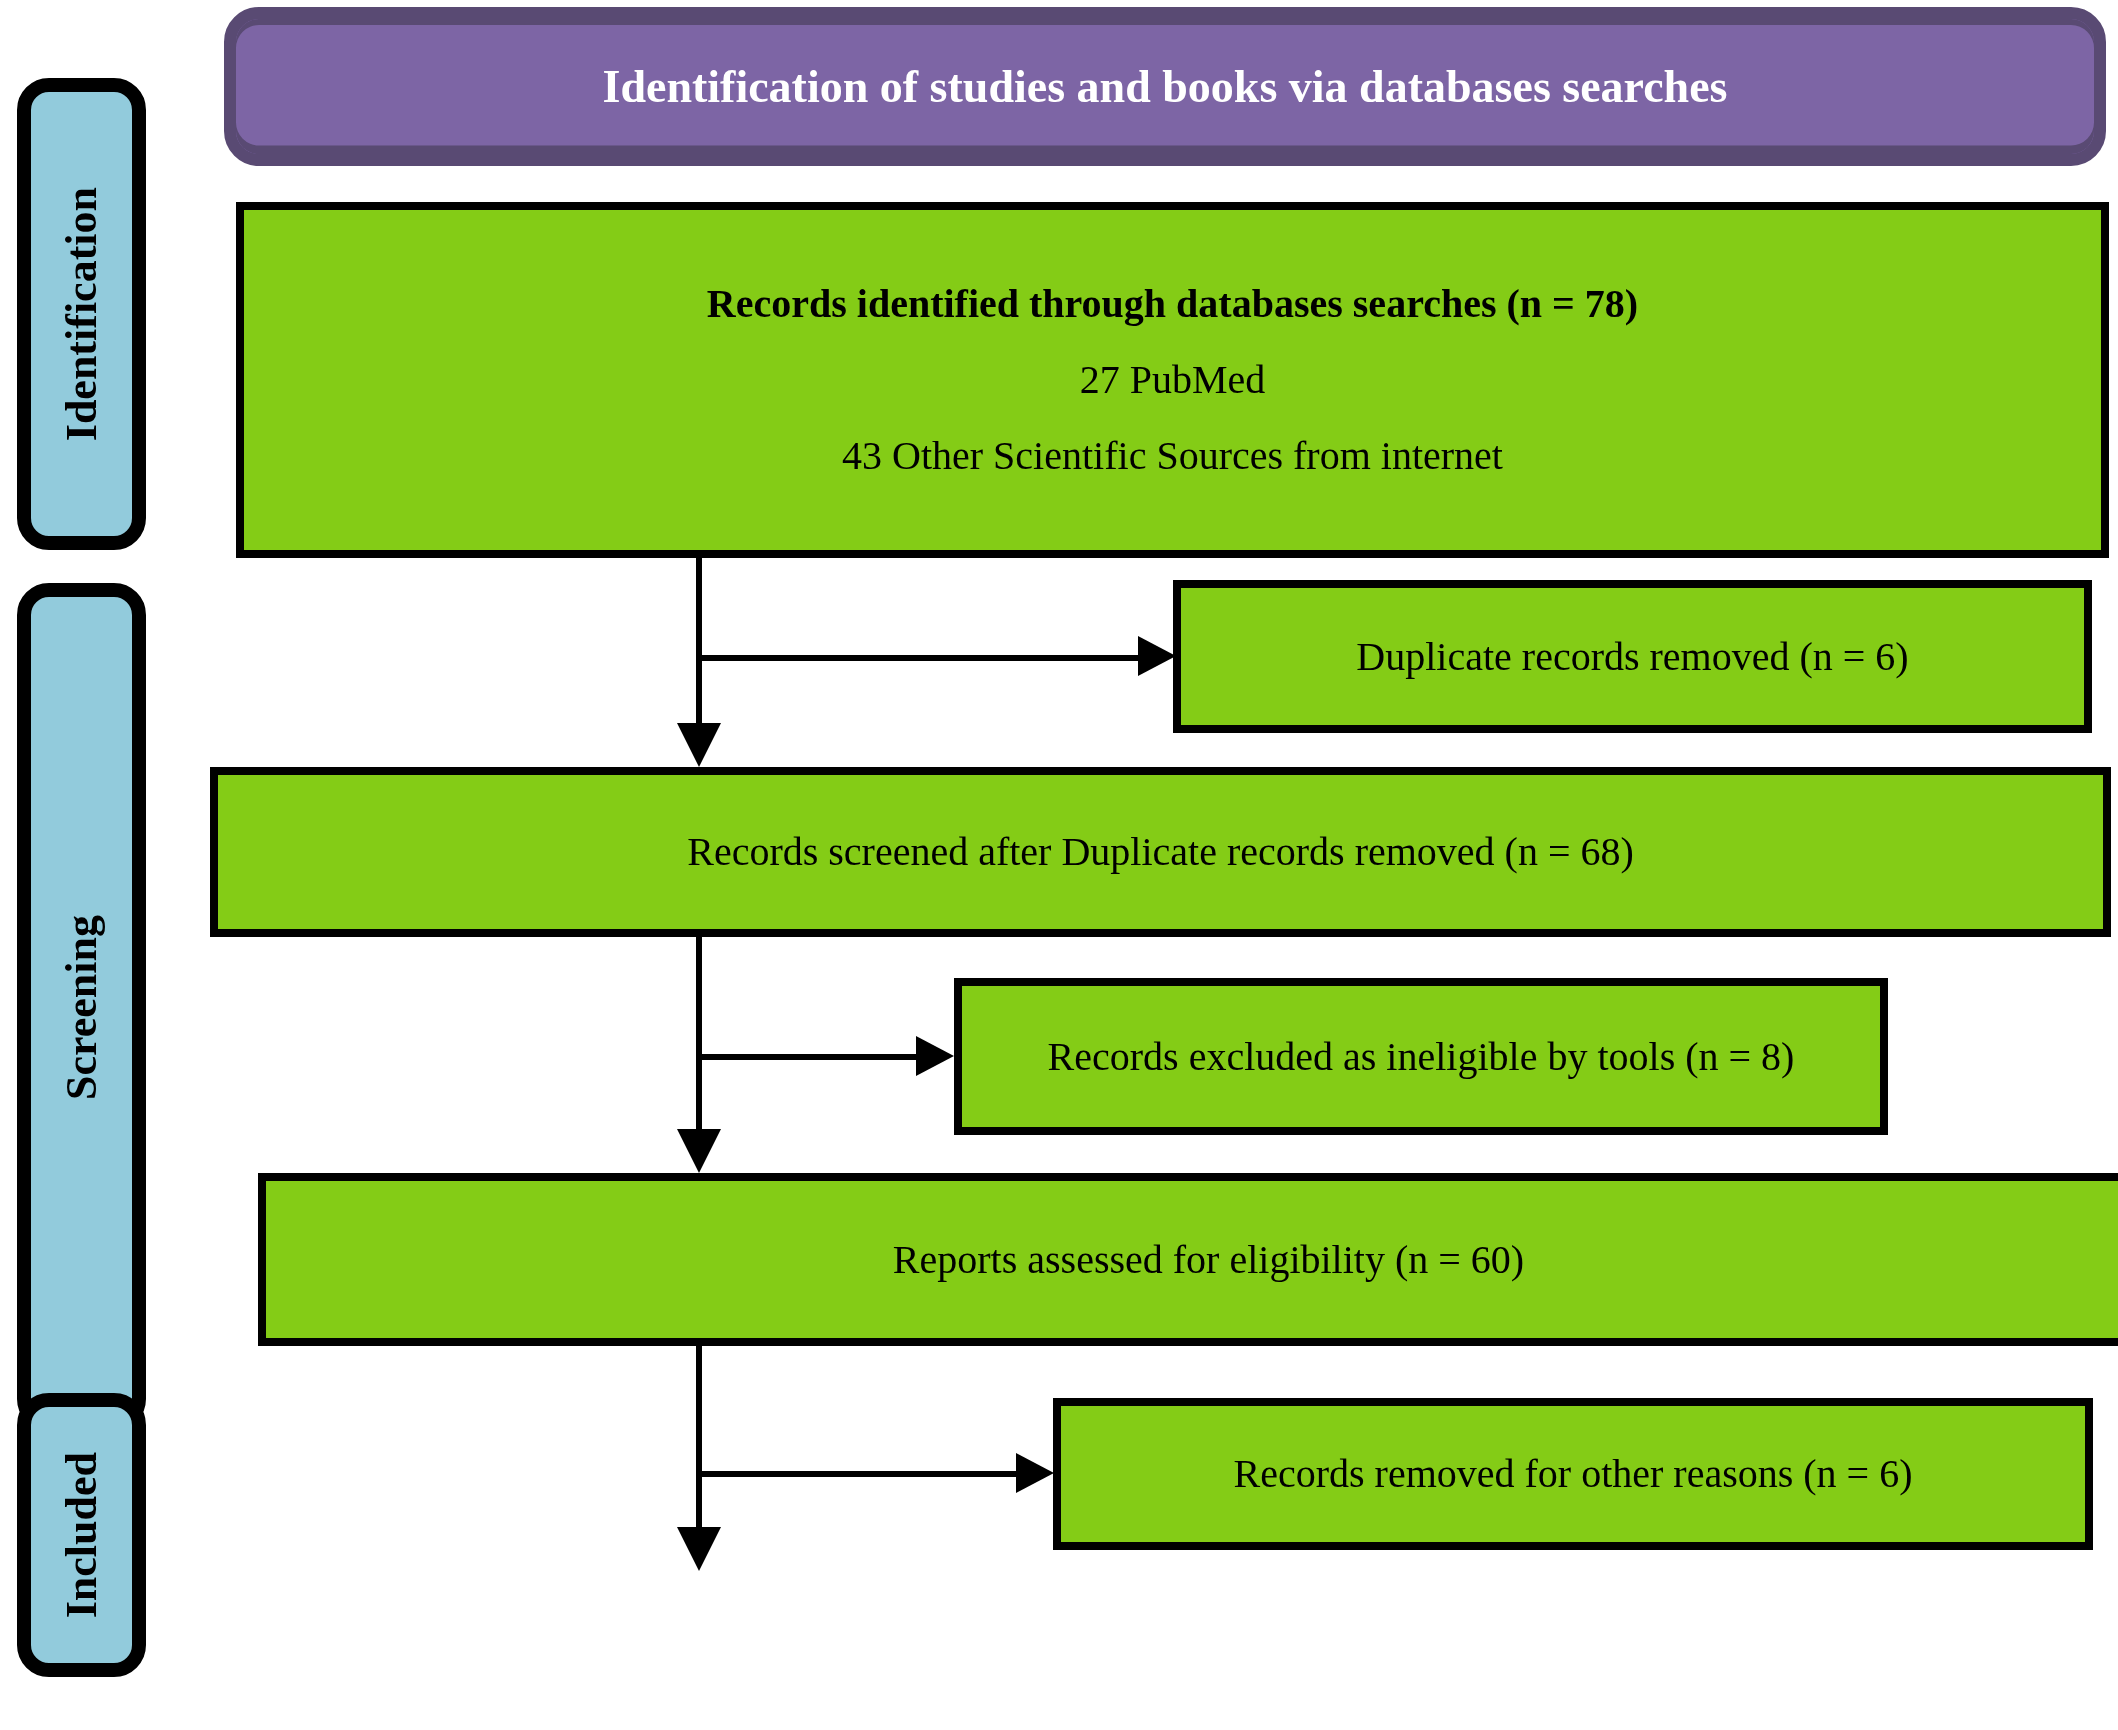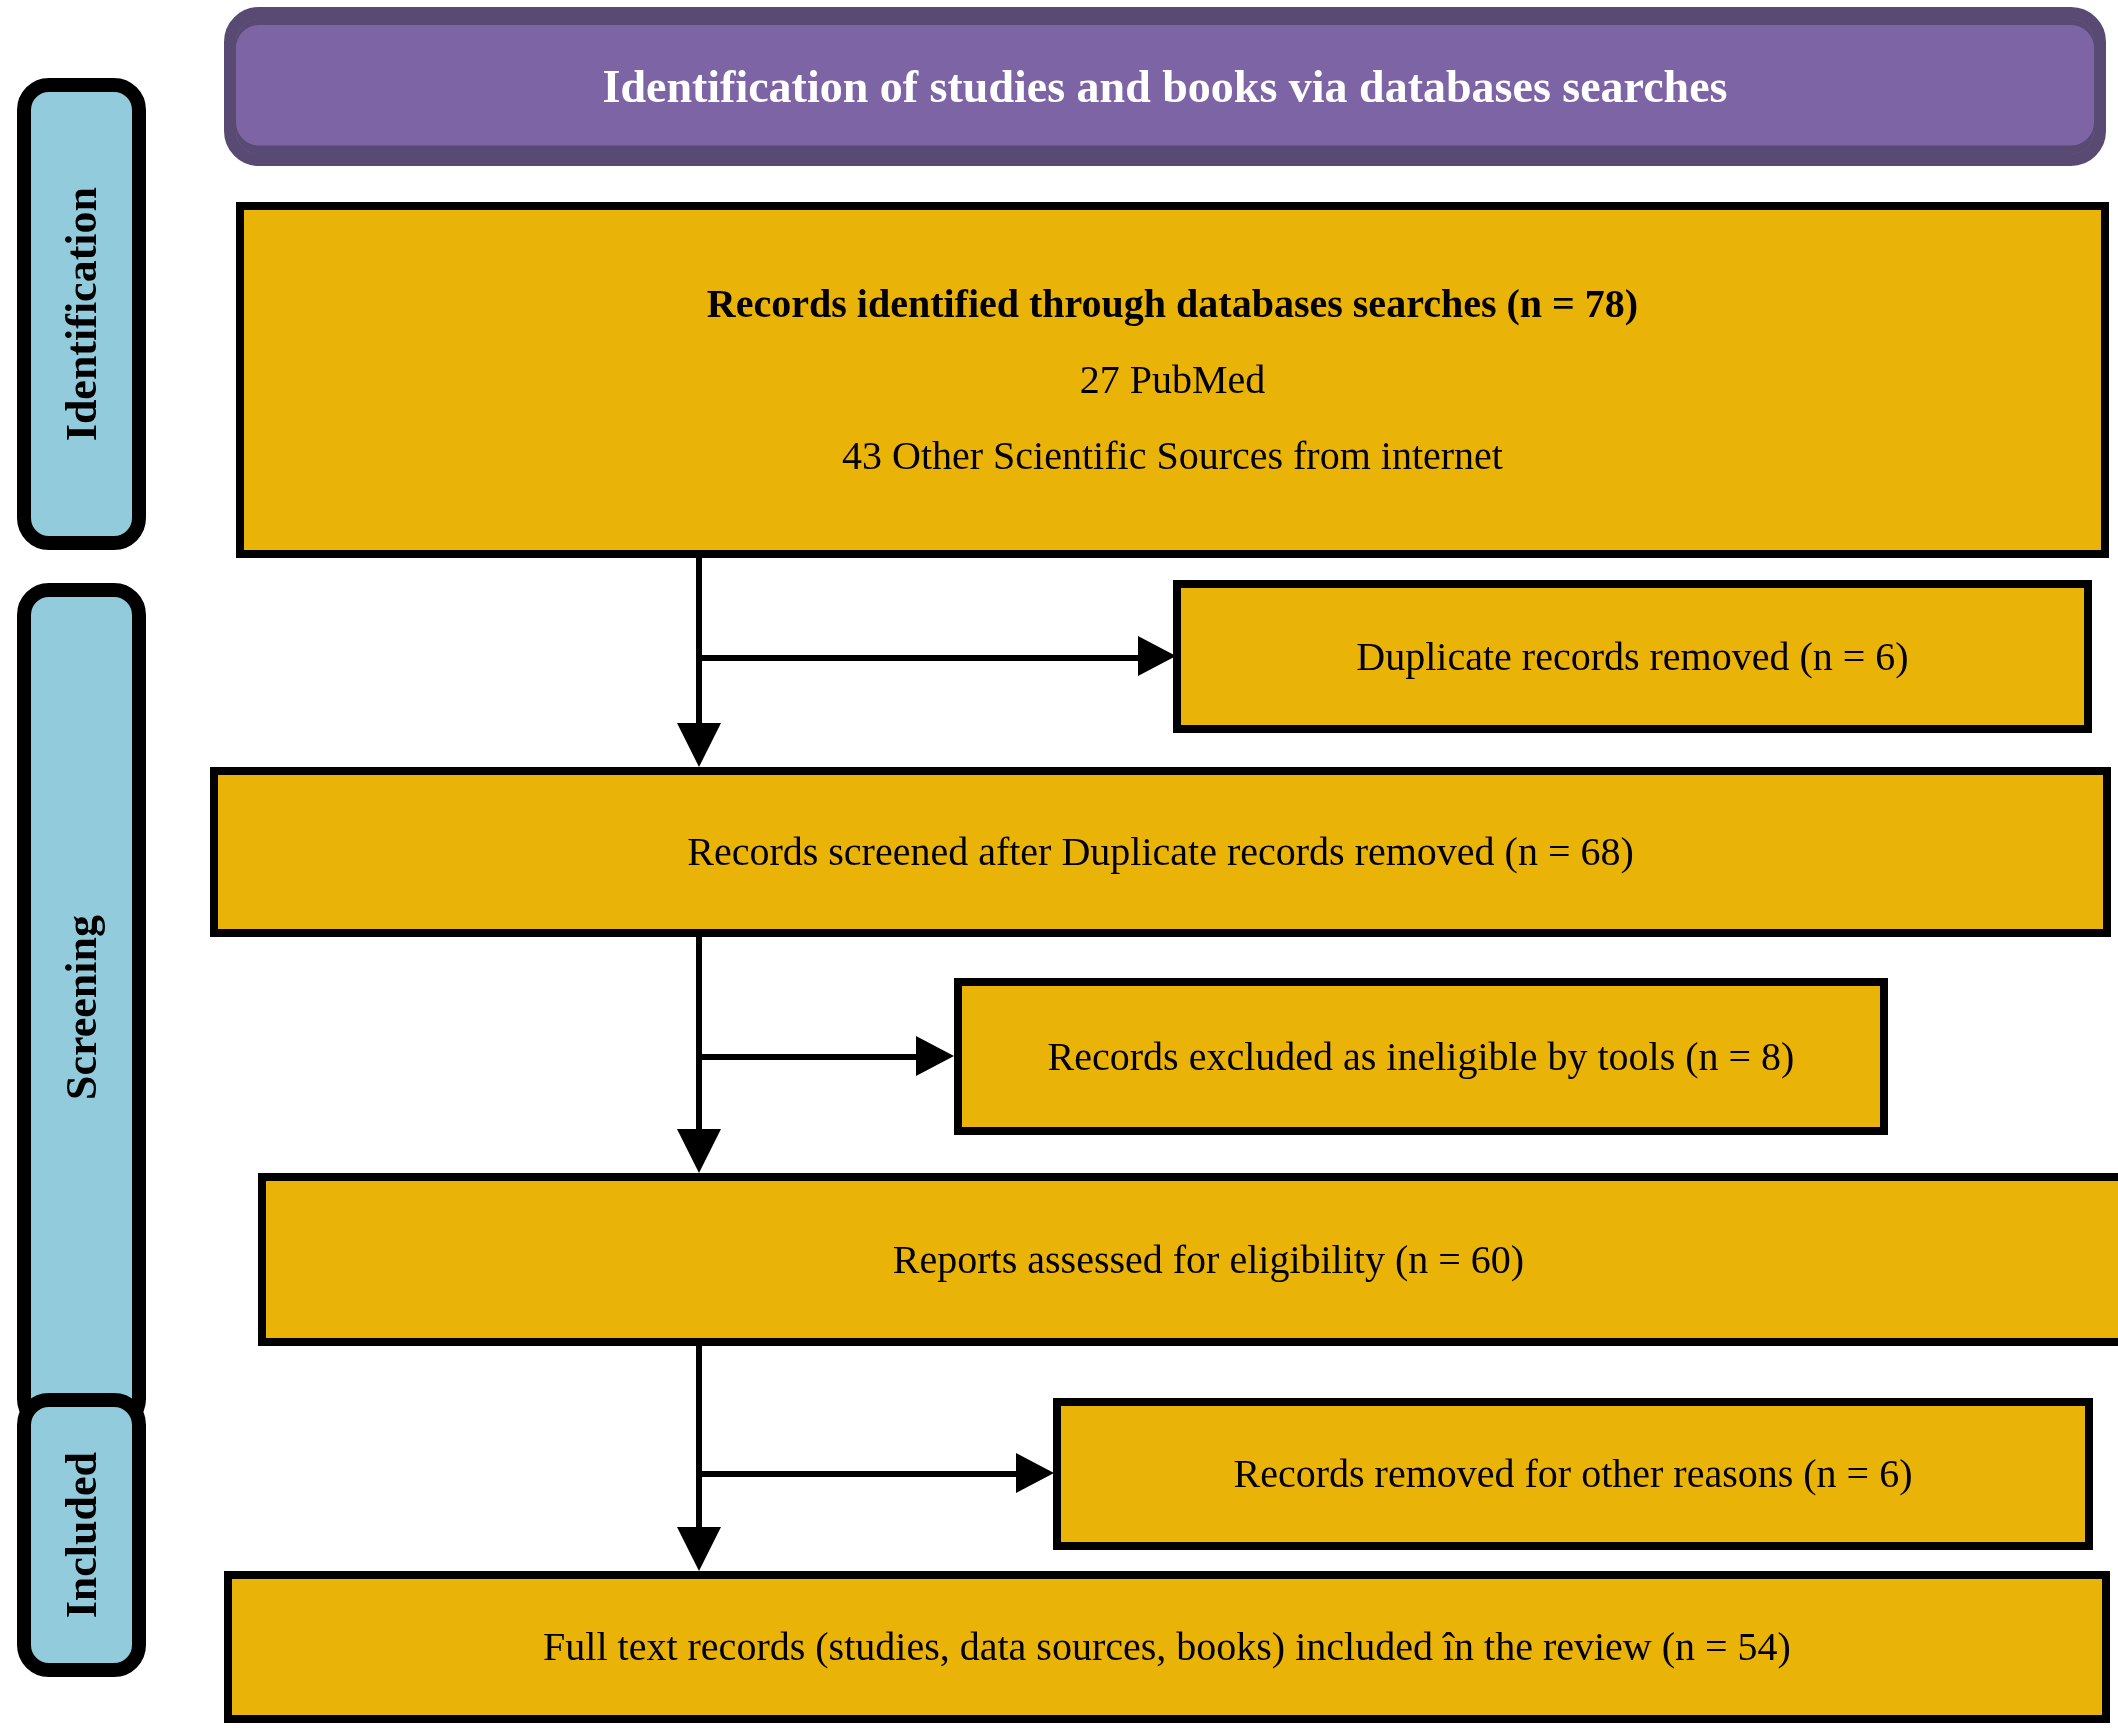--- a/index.html
+++ b/index.html
@@ -49,21 +49,21 @@
   .stage-text {
     writing-mode: vertical-rl;
     transform: rotate(180deg);
     font-weight: bold;
     font-size: 44px;
     color: #000;
     white-space: nowrap;
   }
   .flowbox {
     position: absolute;
-    background: #eab308;
+    background: #84cc16;
     border: 8.5px solid var(--box-border);
     box-sizing: border-box;
     display: flex;
     flex-direction: column;
     align-items: center;
     justify-content: center;
     text-align: center;
     color: var(--box-text);
     font-size: 40px;
     line-height: 1.9;
@@ -122,23 +122,20 @@
   </div>
 
   <div class="flowbox" style="left:210px; top:1173px; width:1901px; height:173px;margin-left:48px;">
     <div>Reports assessed for eligibility (n = 60)</div>
   </div>
 
   <div class="flowbox" style="left:1053px; top:1398px; width:1040px; height:152px;">
     <div>Records removed for other reasons (n = 6)</div>
   </div>
 
-  <div class="flowbox" style="left:224px; top:1571px; width:1886px; height:152px;">
-    <div>Full text records (studies, data sources, books) included în the review (n = 54)</div>
-  </div>
 
   <div class="vline" style="left:696px; top:558px; width:5.5px; height:171px;"></div>
   <div class="arrow-down" style="left:677px; top:723px;"></div>
   <div class="hline" style="left:699px; top:655px; width:440px; height:5.5px;"></div>
   <div class="arrow-right" style="left:1138px; top:636px;"></div>
 
   <div class="vline" style="left:696px; top:937px; width:5.5px; height:194px;"></div>
   <div class="arrow-down" style="left:677px; top:1129px;"></div>
   <div class="hline" style="left:699px; top:1054px; width:219px; height:5.5px;"></div>
   <div class="arrow-right" style="left:916px; top:1036px;"></div>

